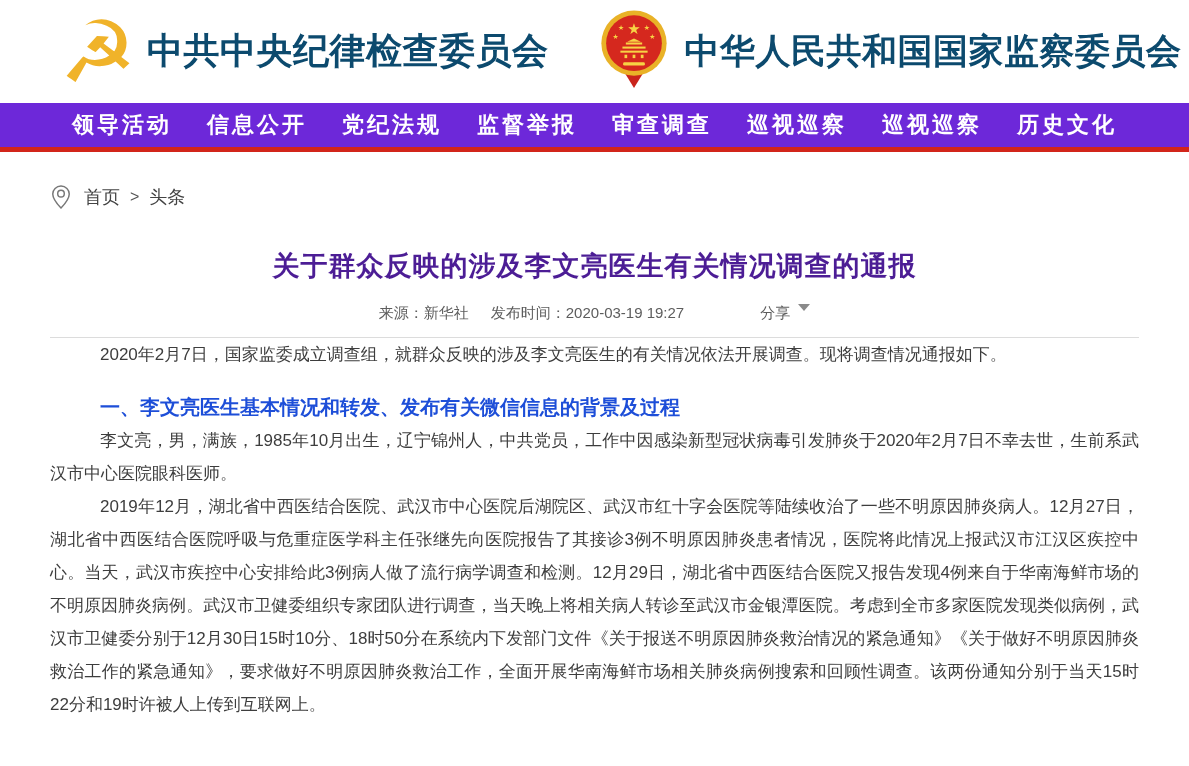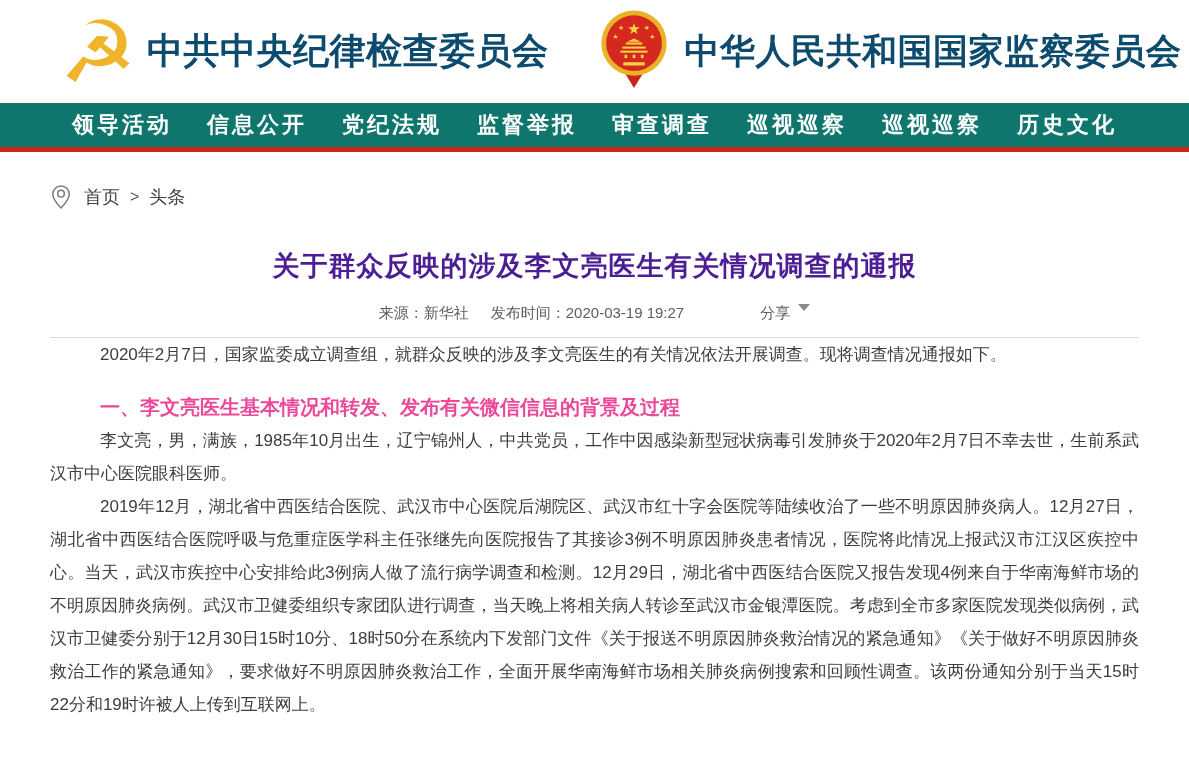--- a/index.html
+++ b/index.html
@@ -36,21 +36,21 @@
     white-space: nowrap;
     letter-spacing: 0.5px;
   }
   .brand1 .brand-title { font-size: 36px; margin-left: 6px; }
   .brand2 { margin-left: 42px; }
   .brand2 .brand-title { font-size: 35px; margin-left: 8px; }
 
   
   .main-nav {
     height: 49px;
-    background: #0f766e;
+    background: #6d28d9;
     border-bottom: 5px solid #d2251a;
     display: flex;
     align-items: center;
     justify-content: space-between;
     padding: 0 72px;
   }
   .nav-item {
     color: #ffffff;
     font-size: 22px;
     font-weight: bold;
@@ -114,21 +114,21 @@
     font-size: 17px;
     line-height: 33px;
     text-align: justify;
   }
   .article-body p { text-indent: 50px; }
   .article-body .section-heading {
     margin-top: 20px;
     text-indent: 50px;
     font-size: 20px;
     font-weight: bold;
-    color: #ec4899;
+    color: #1d4ed8;
     line-height: 33px;
   }
 </style>
 </head>
 <body>
 
 <header class="site-header">
   <div class="brand brand1">
     <span class="brand-emblem">
       <span class="hammer-sickle">☭</span>

